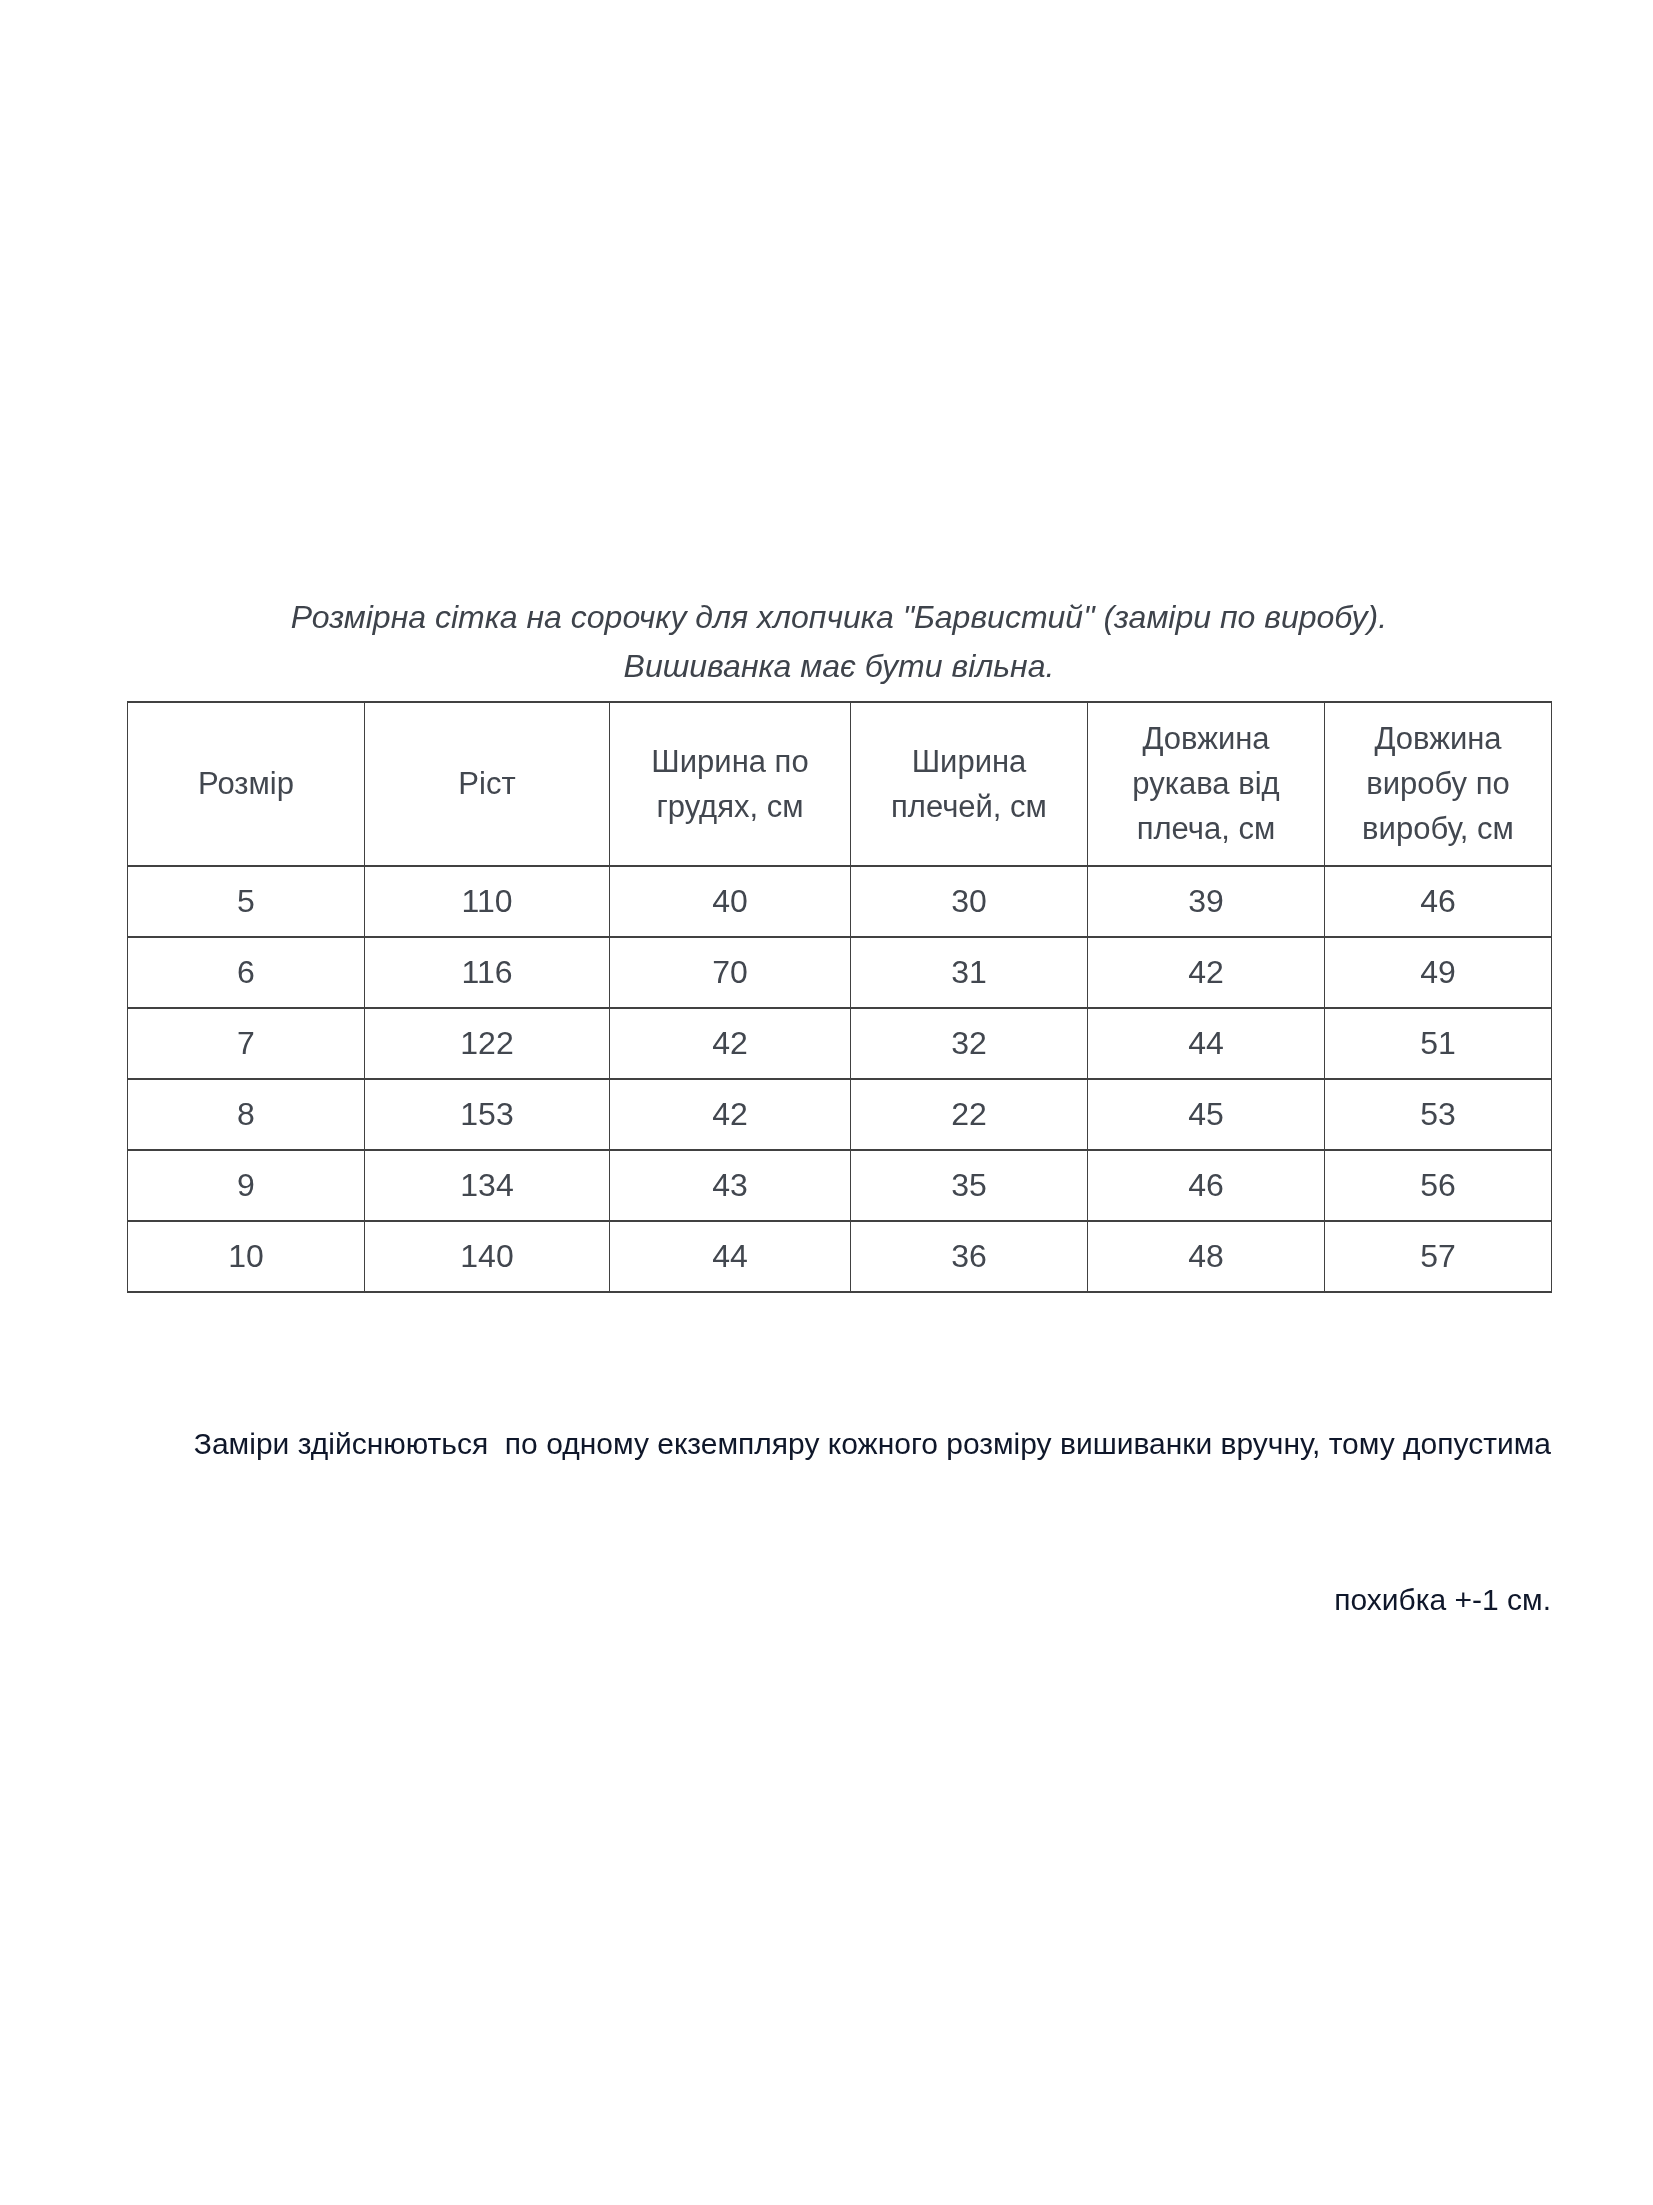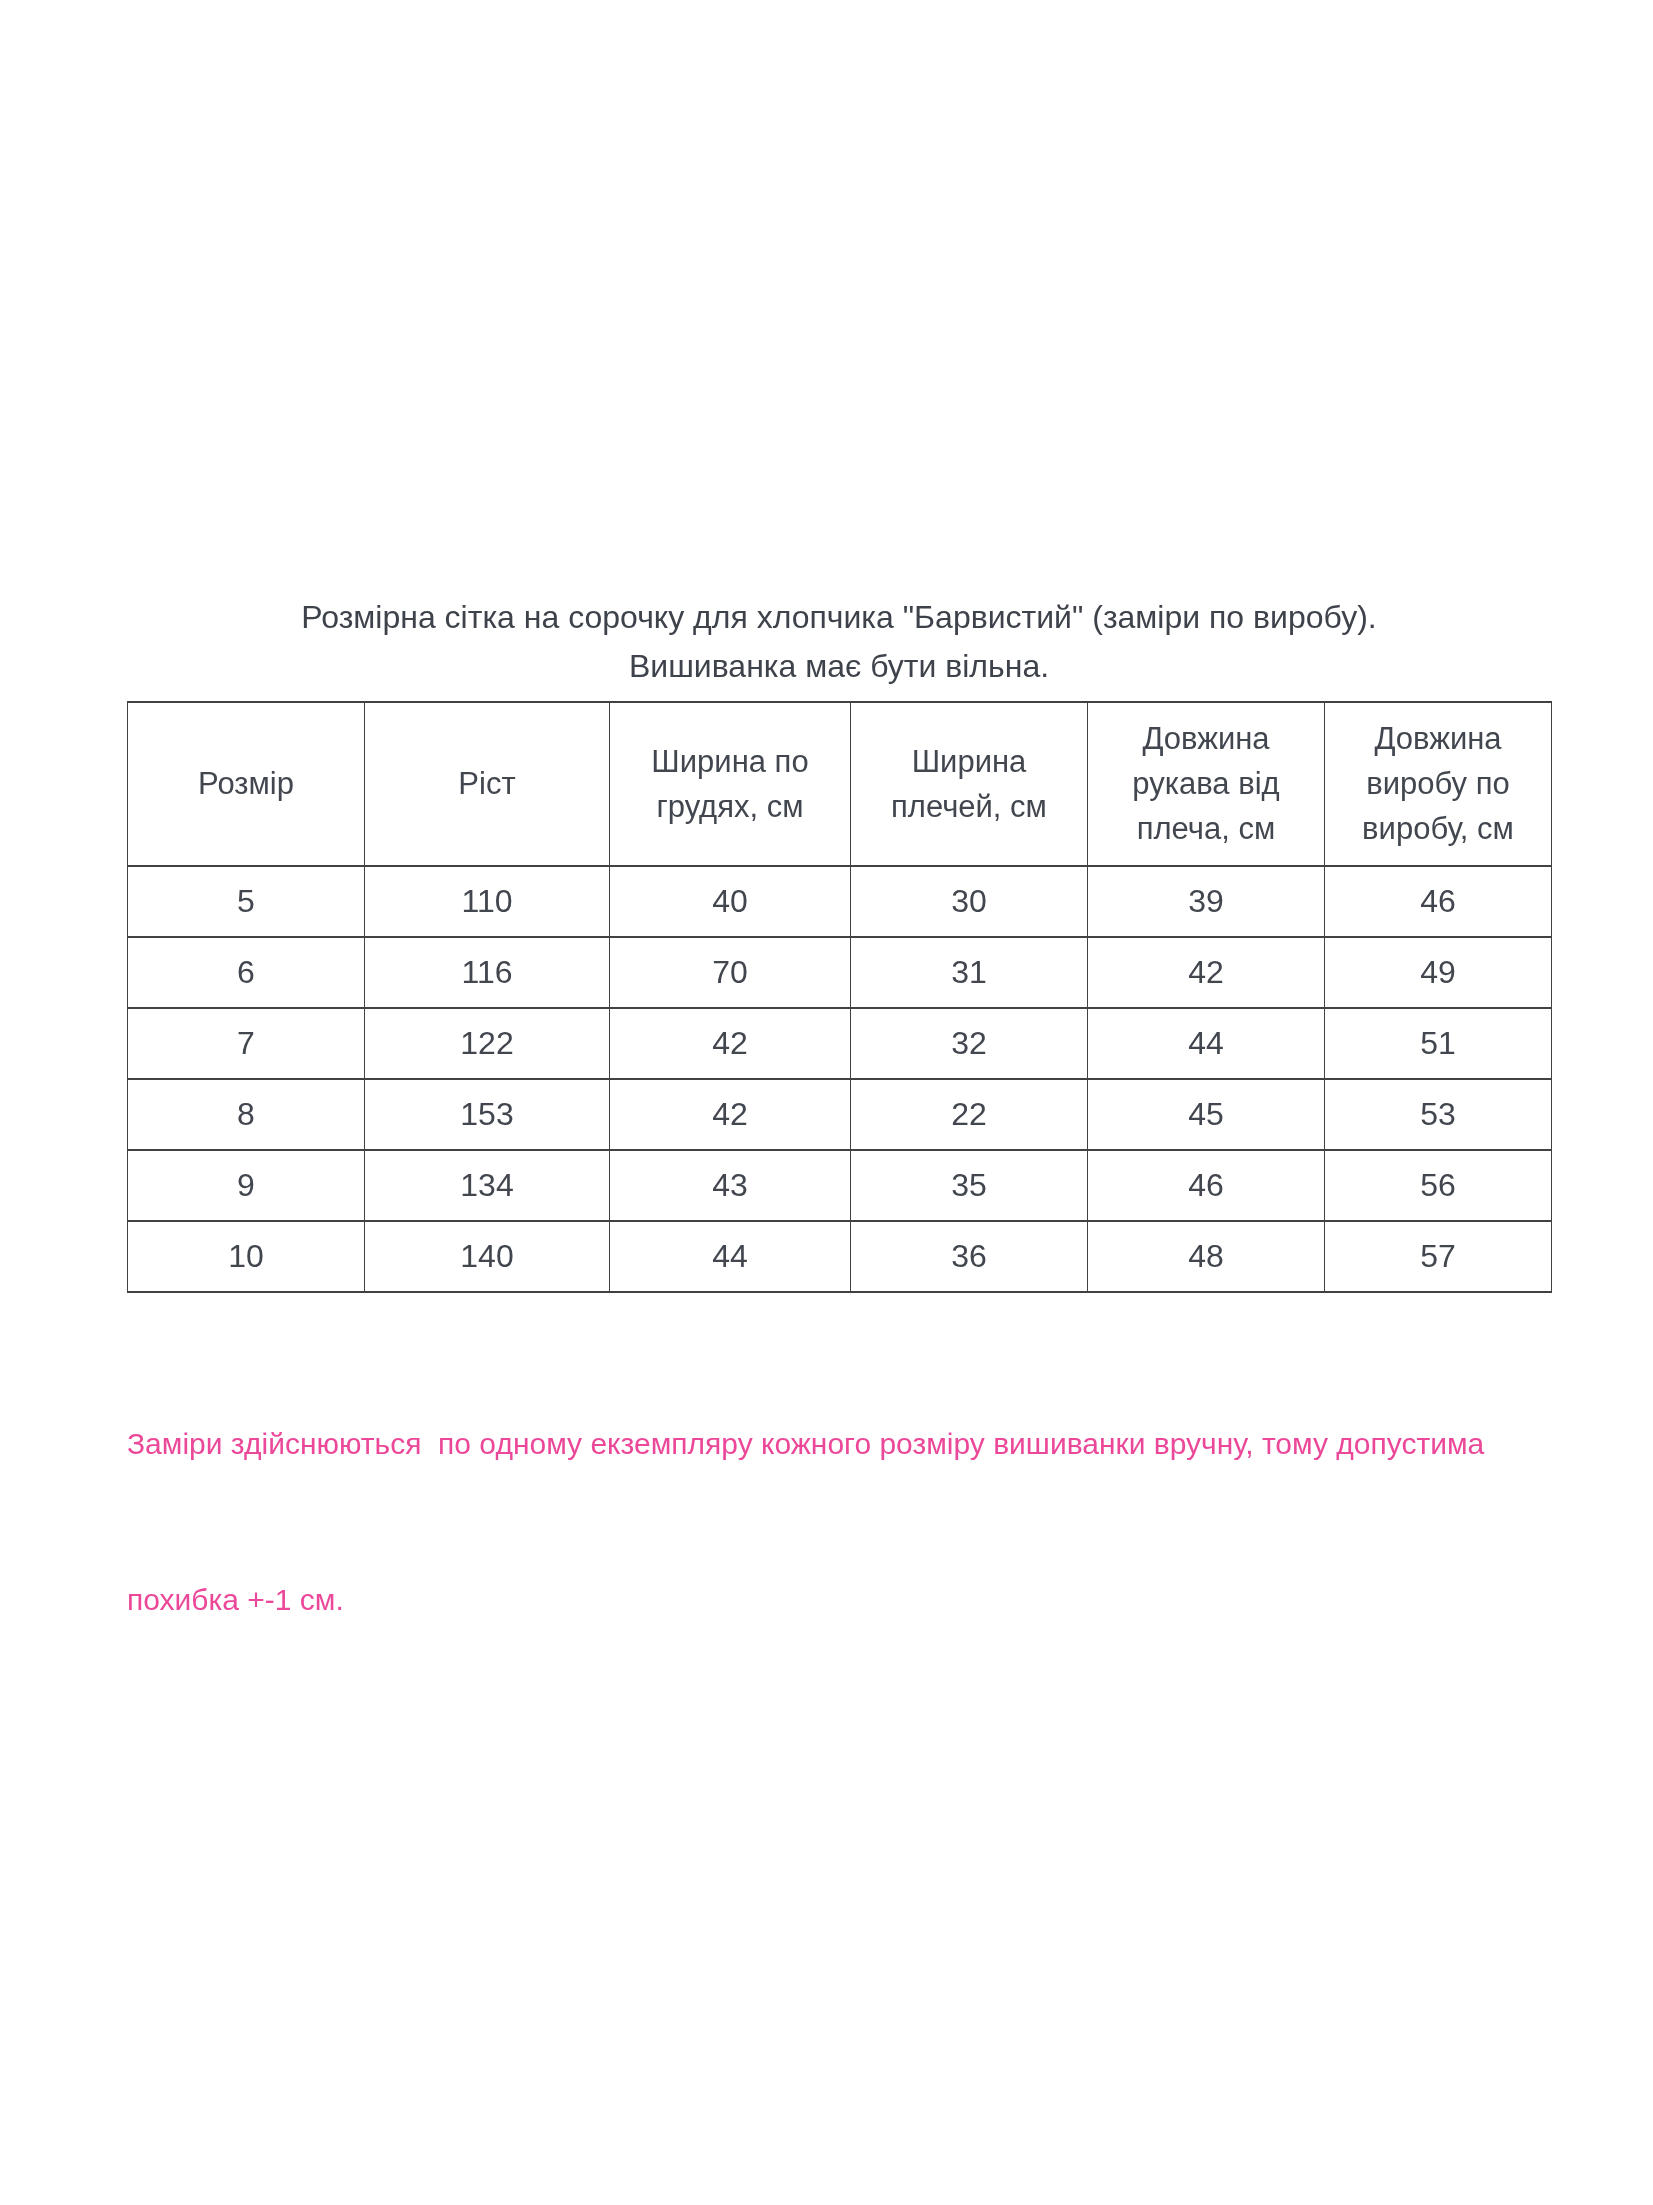--- a/index.html
+++ b/index.html
@@ -17,20 +17,21 @@
   .content {
     width: 1424px;
     margin-left: 127px;
     padding-top: 593px;
   }
   .title {
     text-align: center;
     font-size: 32px;
     line-height: 49px;
     color: #3e434b;
+    font-style: italic;
   }
   table.size-table {
     margin-top: 9.8px;
     width: 1424px;
     border-collapse: collapse;
     table-layout: fixed;
   }
   table.size-table th,
   table.size-table td {
     border: 1.6px solid #414141;
@@ -47,24 +48,24 @@
     height: 162px;
     font-size: 31px;
     line-height: 45px;
   }
   table.size-table td {
     height: 69px;
     font-size: 32px;
   }
   .footer {
     margin-top: 21px;
-    text-align: left;
+    text-align: right;
     font-size: 30px;
     line-height: 52px;
-    color: #ec4899;
+    color: #0f172a;
     white-space: pre-wrap;
   }
 </style>
 </head>
 <body>
 
 <div class="content">
 
   <div class="title">
     <div>Розмірна сітка на сорочку для хлопчика "Барвистий" (заміри по виробу).</div>

